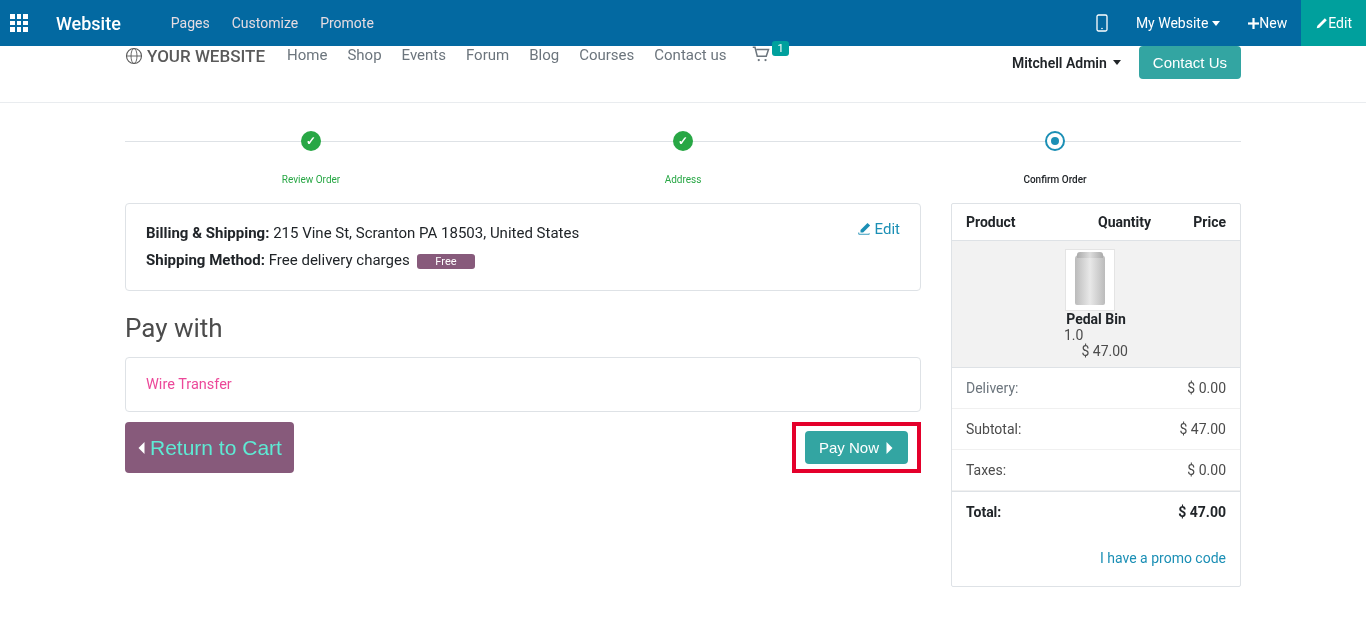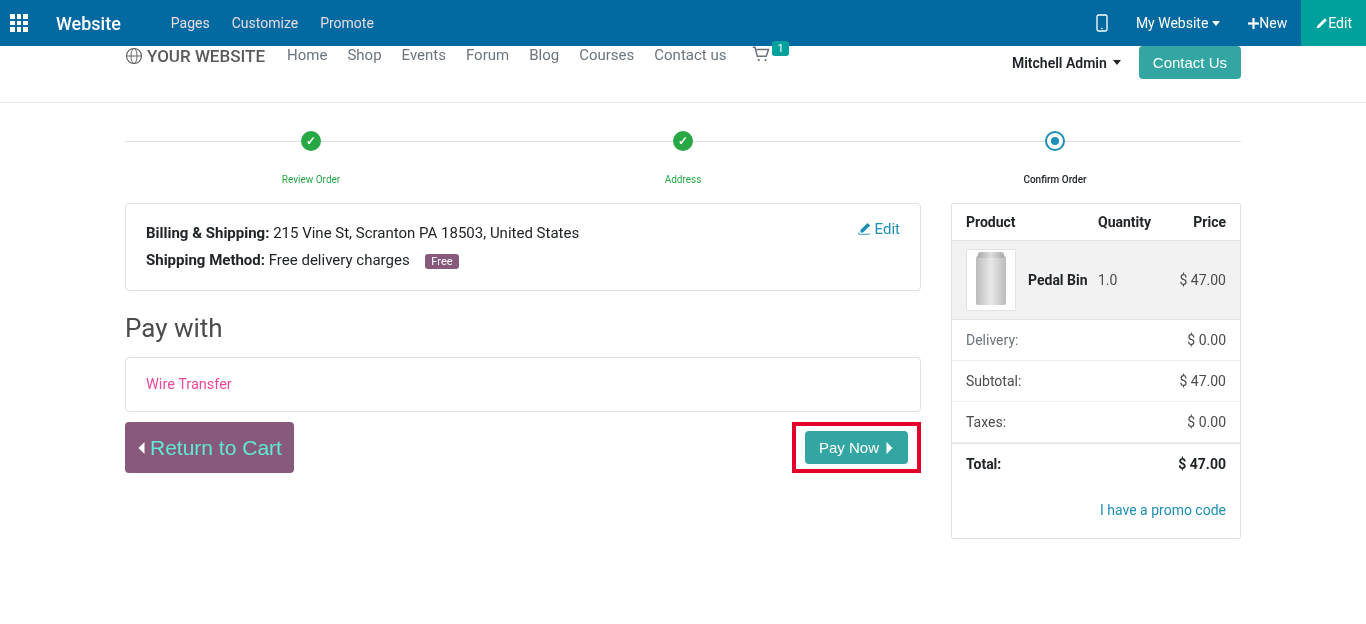--- a/index.html
+++ b/index.html
@@ -50,42 +50,42 @@
     .step.active .step-label { color: #212529; font-weight: 500; }
 
     .main-row { display: flex; gap: 30px; align-items: flex-start; }
     .left-col { flex: 1; }
     .right-col { width: 290px; }
 
     .panel { border: 1px solid #dee2e6; border-radius: 4px; padding: 16px 20px; margin-bottom: 18px; }
     .addr-row { display: flex; justify-content: space-between; align-items: flex-start; }
     .addr-text { font-size: 15px; line-height: 1.8; color: #212529; }
     .addr-text b { font-weight: 700; }
-    .free-badge { background: #875a7b; color: #fff; font-size: 11px; padding: 1px 6px; border-radius: 3px; margin-left: 12px; }
+    .free-badge { background: #875a7b; color: #fff; font-size: 11px; padding: 1px 18px; border-radius: 3px; margin-left: 4px; }
     .edit-link { color: #1b8fb5; cursor: pointer; font-size: 15px; display: flex; align-items: center; gap: 4px; }
     .edit-link svg { width: 14px; height: 14px; fill: #1b8fb5; }
 
     .pay-heading { font-size: 26px; font-weight: 400; color: #4c4c4c; margin: 22px 0 14px; }
     .pay-option { border: 1px solid #dee2e6; border-radius: 4px; padding: 18px 20px; font-size: 14.5px; color: #ec4899; }
 
     .action-row { display: flex; justify-content: space-between; margin-top: 10px; }
     .btn-return { background: #875a7b; color: #5eead4; border: none; border-radius: 4px; padding: 8px 12px; font-size: 21px; display: flex; align-items: center; gap: 4px; cursor: pointer; }
     .btn-return svg { width: 9px; height: 14px; fill: #fff; }
     .btn-pay-wrap { border: 4px solid #e4002b; padding: 5px 9px; display: inline-block; }
     .btn-pay { background: #33a5a2; color: #fff; border: none; border-radius: 4px; padding: 8px 14px; font-size: 15px; display: flex; align-items: center; gap: 6px; cursor: pointer; }
     .btn-pay svg { width: 9px; height: 14px; fill: #fff; }
 
     
     .summary { border: 1px solid #dee2e6; border-radius: 2px; overflow: hidden; }
     .summary-head, .summary-row { display: flex; padding: 10px 14px; }
     .summary-head { font-weight: 700; color: #212529; border-bottom: 1px solid #dee2e6; }
     .col-prod { flex: 1; }
     .col-qty { width: 64px; text-align: left; }
     .col-price { width: 64px; text-align: right; }
-    .prod-row { display: flex; align-items: center; padding: 8px 14px; background: #f2f2f2; border-bottom: 1px solid #dee2e6; }
+    .prod-row { display: flex; align-items: center; padding: 8px 14px; background: #f2f2f2; border-bottom: 1px solid #dee2e6; flex-direction: column; }
     .prod-img { width: 50px; height: 62px; background: #fff; border: 1px solid #e4e4e4; margin-right: 12px; display: flex; align-items: center; justify-content: center; }
     .pedal-bin { width: 30px; height: 50px; background: linear-gradient(to right, #bbb, #e8e8e8, #bbb); border-radius: 4px 4px 2px 2px; position: relative; }
     .pedal-bin::before { content: ""; position: absolute; top: -3px; left: 2px; right: 2px; height: 6px; background: linear-gradient(to right, #aaa, #ddd, #aaa); border-radius: 3px 3px 0 0; }
     .prod-name { font-weight: 700; color: #212529; flex: 1; }
     .totals-row { display: flex; justify-content: space-between; padding: 12px 14px; border-bottom: 1px solid #f0f0f0; color: #6c757d; }
     .totals-row .v { color: #4c4c4c; }
     .totals-row.subtotal .k, .totals-row.taxes .k { color: #4c4c4c; }
     .totals-row.grand { font-weight: 700; color: #212529; border-top: 1px solid #dee2e6; border-bottom: none; }
     .totals-row.grand .v { color: #212529; }
     .promo { text-align: right; padding: 18px 14px 20px; }

